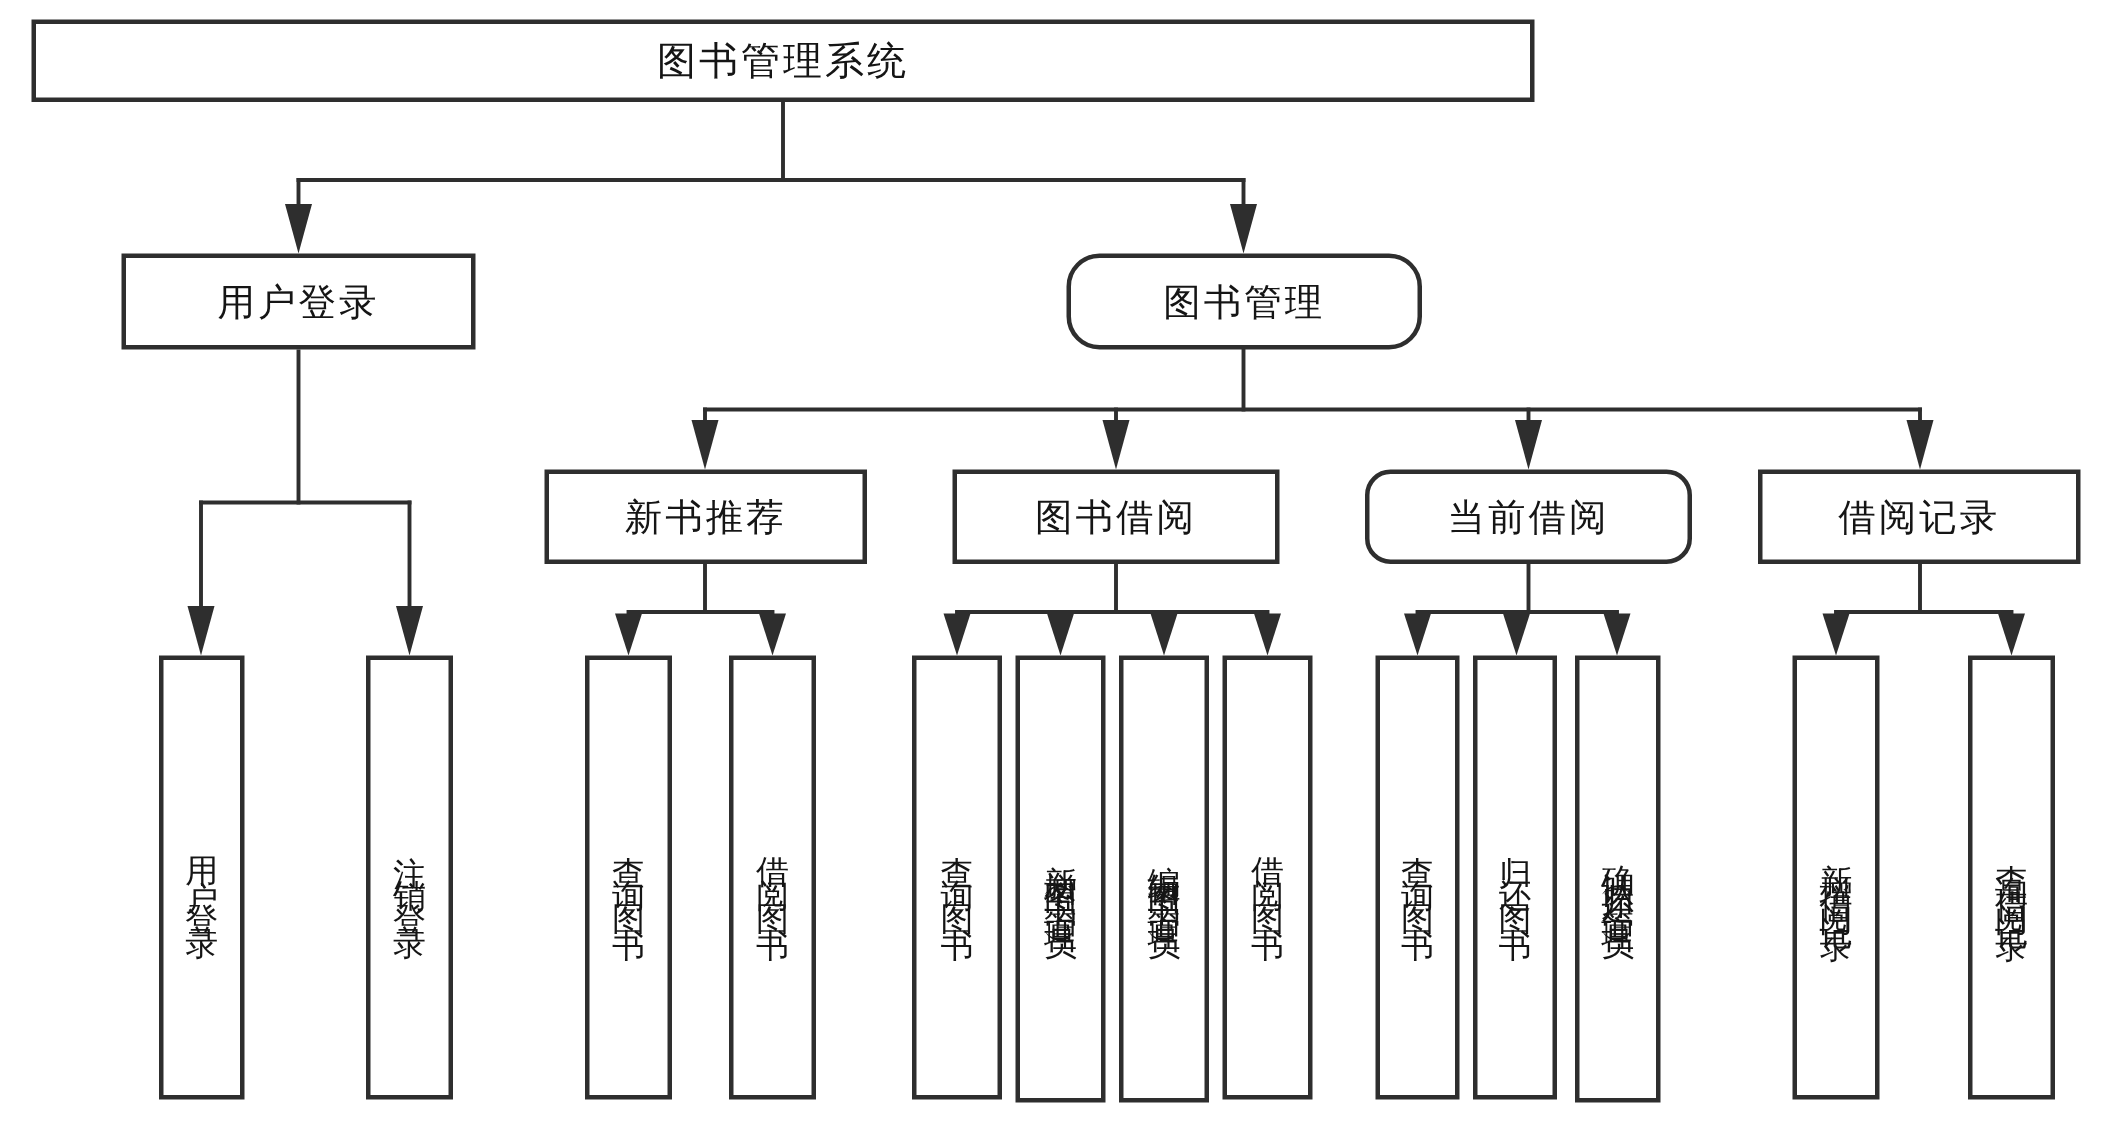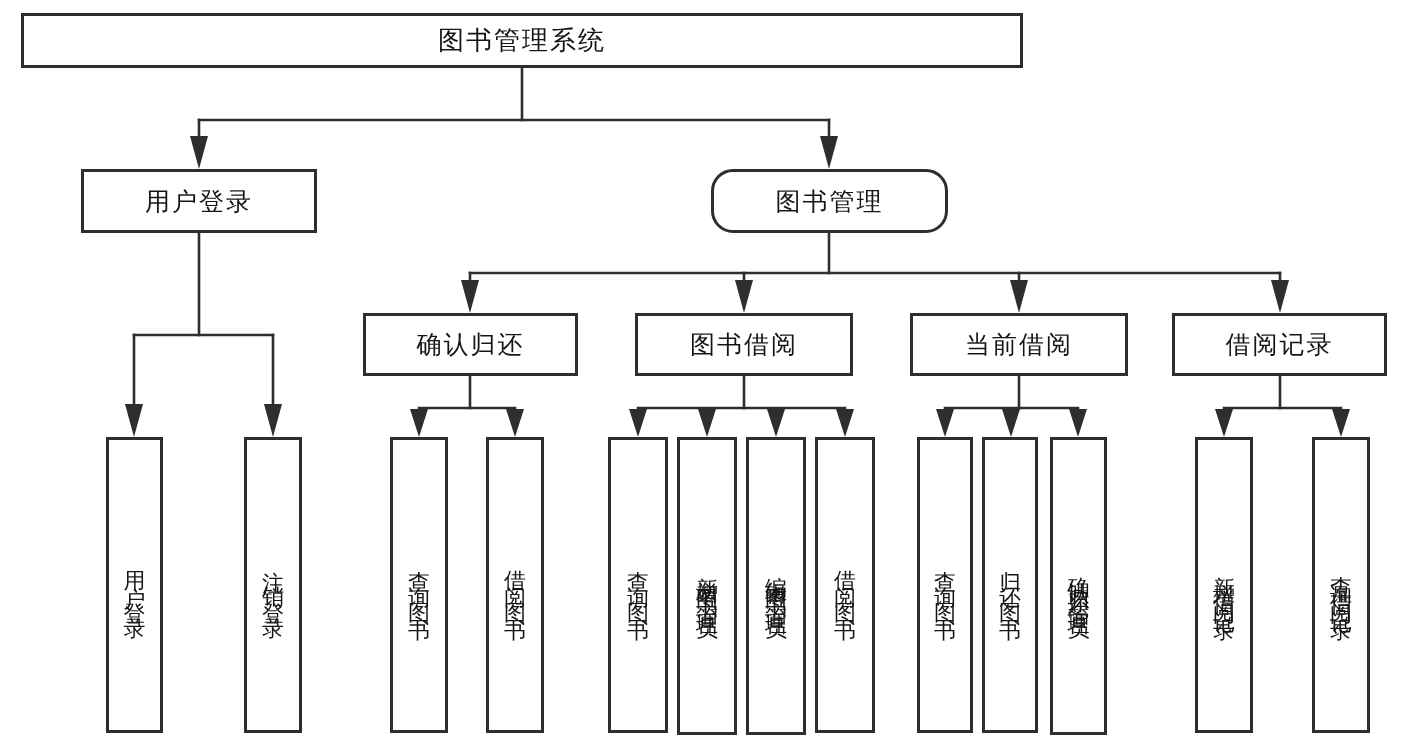--- a/index.html
+++ b/index.html
@@ -46,21 +46,21 @@
     white-space: nowrap;
   }
   .leaf.ls6 .vtext { letter-spacing: 9px; }
   .leaf.ls9 .vtext { letter-spacing: 6px; }
   
   #n-root   { left: 21px;  top: 13px;  width: 1002px; height: 55px; }
   #n-login  { left: 81px;  top: 169px; width: 236px;  height: 64px; }
   #n-mgmt   { left: 711px; top: 169px; width: 237px;  height: 64px; border-radius: 22px; }
   #n-rec    { left: 363px; top: 313px; width: 215px;  height: 63px; }
   #n-borrow { left: 635px; top: 313px; width: 218px;  height: 63px; justify-content: center; }
-  #n-cur    { left: 910px; top: 313px; width: 218px;  height: 63px; }
+  #n-cur    { left: 910px; top: 313px; width: 218px;  height: 63px; border-radius: 17px; }
   #n-hist   { left: 1172px;top: 313px; width: 215px;  height: 63px; }
   #l-login1 { left: 106px; top: 437px; width: 57px; height: 296px; }
   #l-logout { left: 244px; top: 437px; width: 58px; height: 296px; }
   #l-rec1   { left: 390px; top: 437px; width: 58px; height: 296px; }
   #l-rec2   { left: 486px; top: 437px; width: 58px; height: 296px; }
   #l-bb1    { left: 608px; top: 437px; width: 60px; height: 296px; }
   #l-bb2    { left: 677px; top: 437px; width: 60px; height: 298px; }
   #l-bb3    { left: 746px; top: 437px; width: 60px; height: 298px; }
   #l-bb4    { left: 815px; top: 437px; width: 60px; height: 296px; }
   #l-cb1    { left: 917px; top: 437px; width: 56px; height: 296px; }
@@ -156,21 +156,21 @@
   </div>
 
   <div id="n-login" class="node branch">
     <span>用户登录</span>
   </div>
   <div id="n-mgmt" class="node branch">
     <span>图书管理</span>
   </div>
 
   <div id="n-rec" class="node branch">
-    <span>确认归还</span>
+    <span>新书推荐</span>
   </div>
   <div id="n-borrow" class="node branch">
     <span>图书借阅</span>
   </div>
   <div id="n-cur" class="node branch">
     <span>当前借阅</span>
   </div>
   <div id="n-hist" class="node branch">
     <span>借阅记录</span>
   </div>

